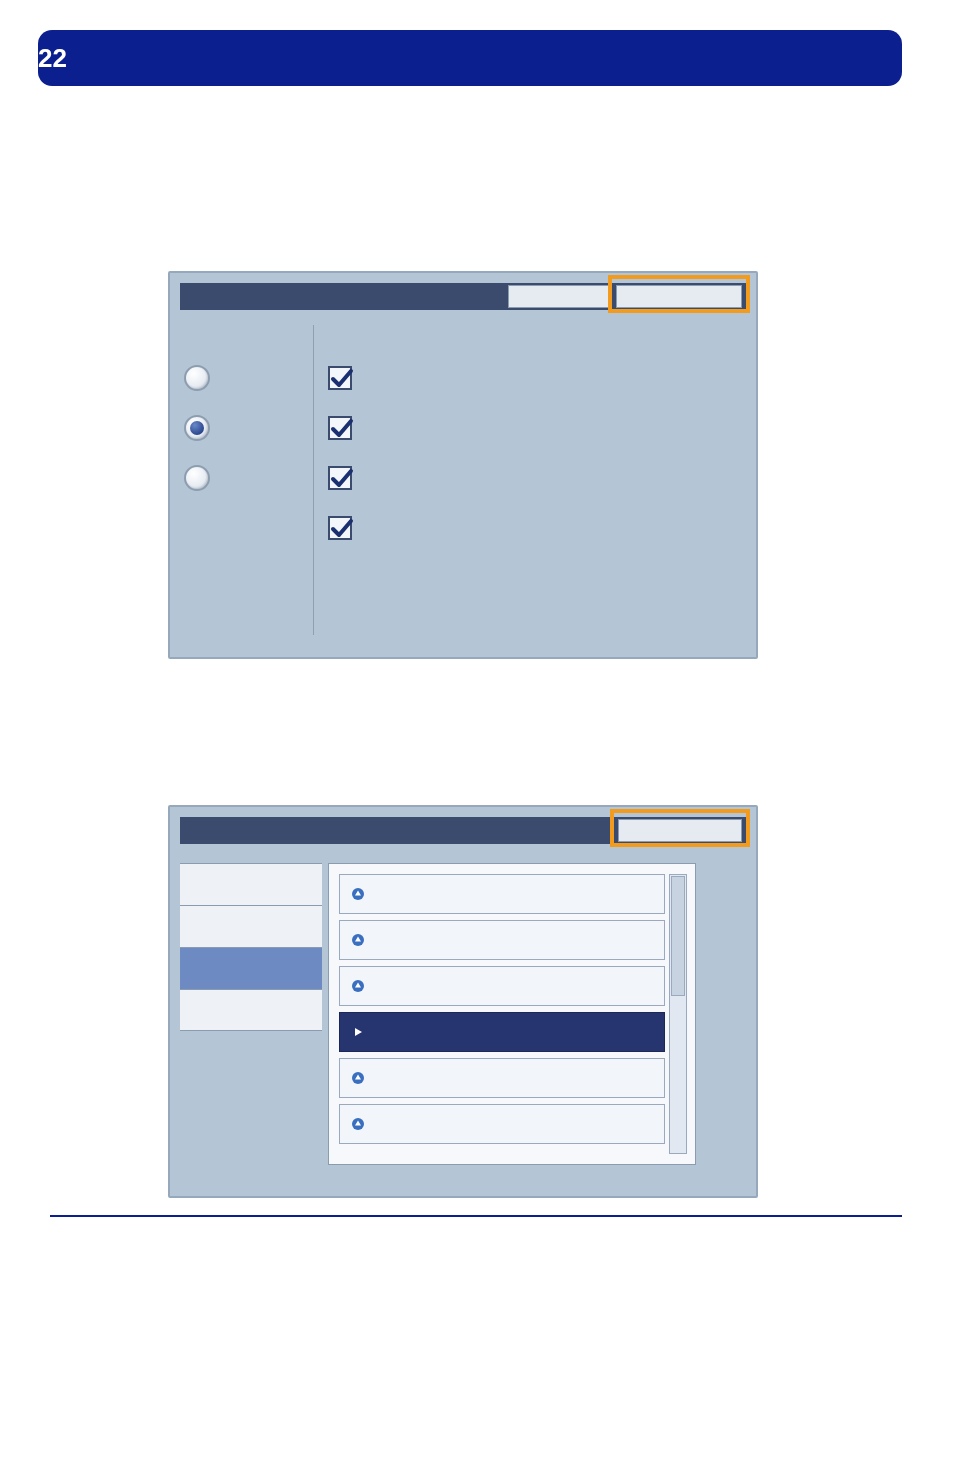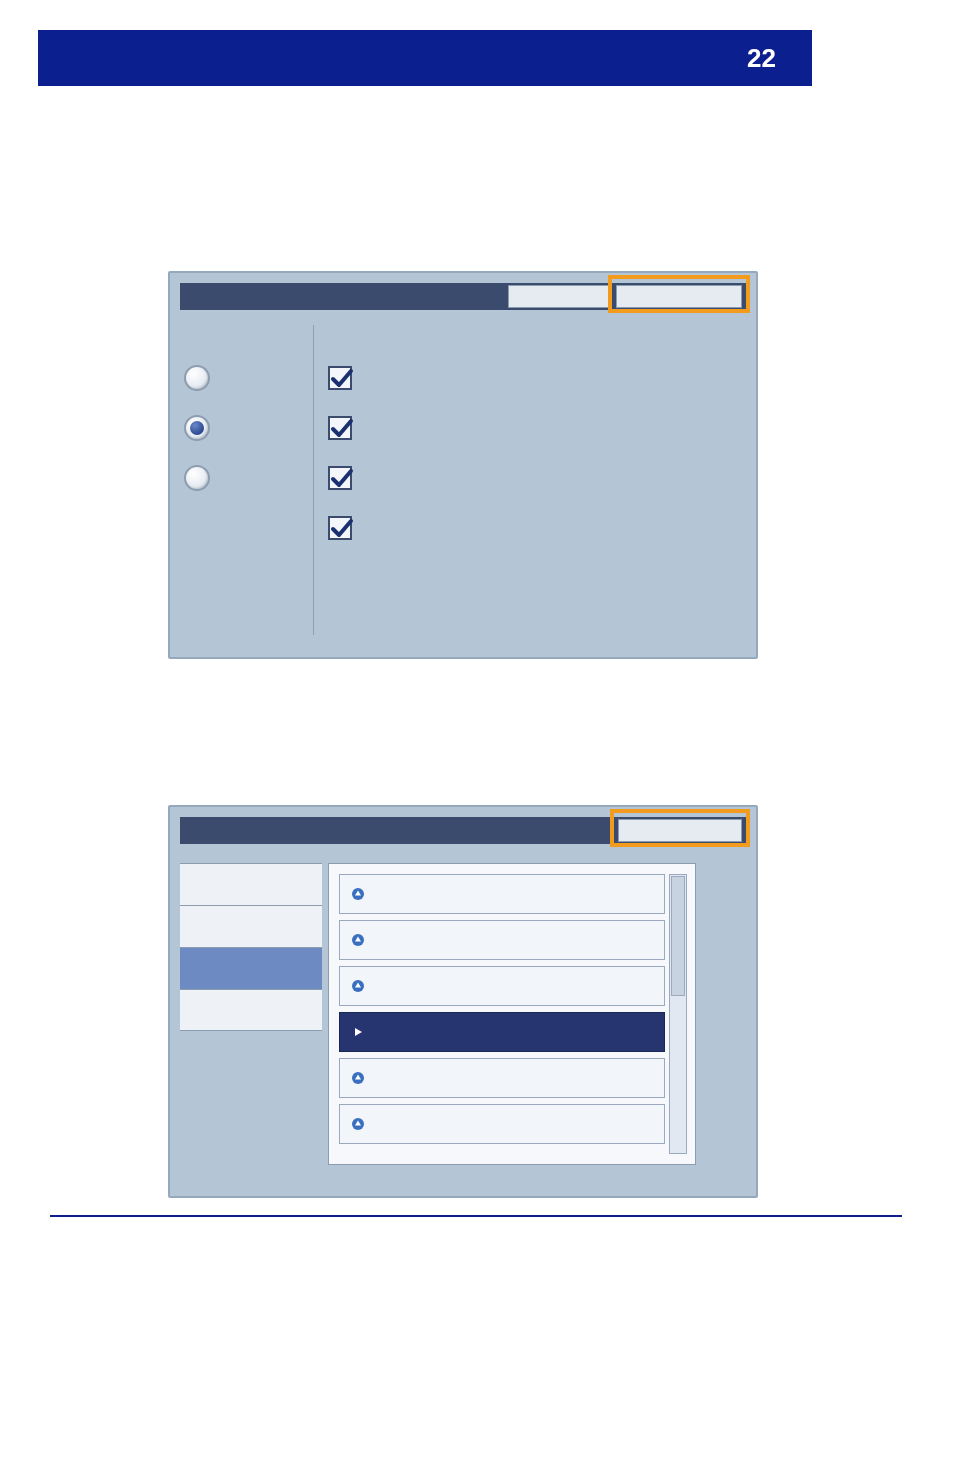--- a/index.html
+++ b/index.html
@@ -3,26 +3,26 @@
 <meta charset="utf-8">
 <style>
   * { box-sizing: border-box; margin: 0; padding: 0; }
   html, body { width: 954px; height: 1475px; background: #ffffff; font-family: Arial, sans-serif; }
   .page { width: 954px; height: 1475px; position: relative; }
 
   
   .header-bar {
     position: absolute;
     left: 38px; top: 30px;
-    width: 774px; height: 56px;
+    width: 864px; height: 56px;
     background: #0b1f8f;
     display: flex;
     align-items: center;
-    justify-content: flex-end;
     padding-right: 36px;
+    border-radius: 14px;
   }
   .page-number {
     color: #ffffff;
     font-size: 26px;
     font-weight: bold;
   }
 
   
   .panel {
     position: absolute;

